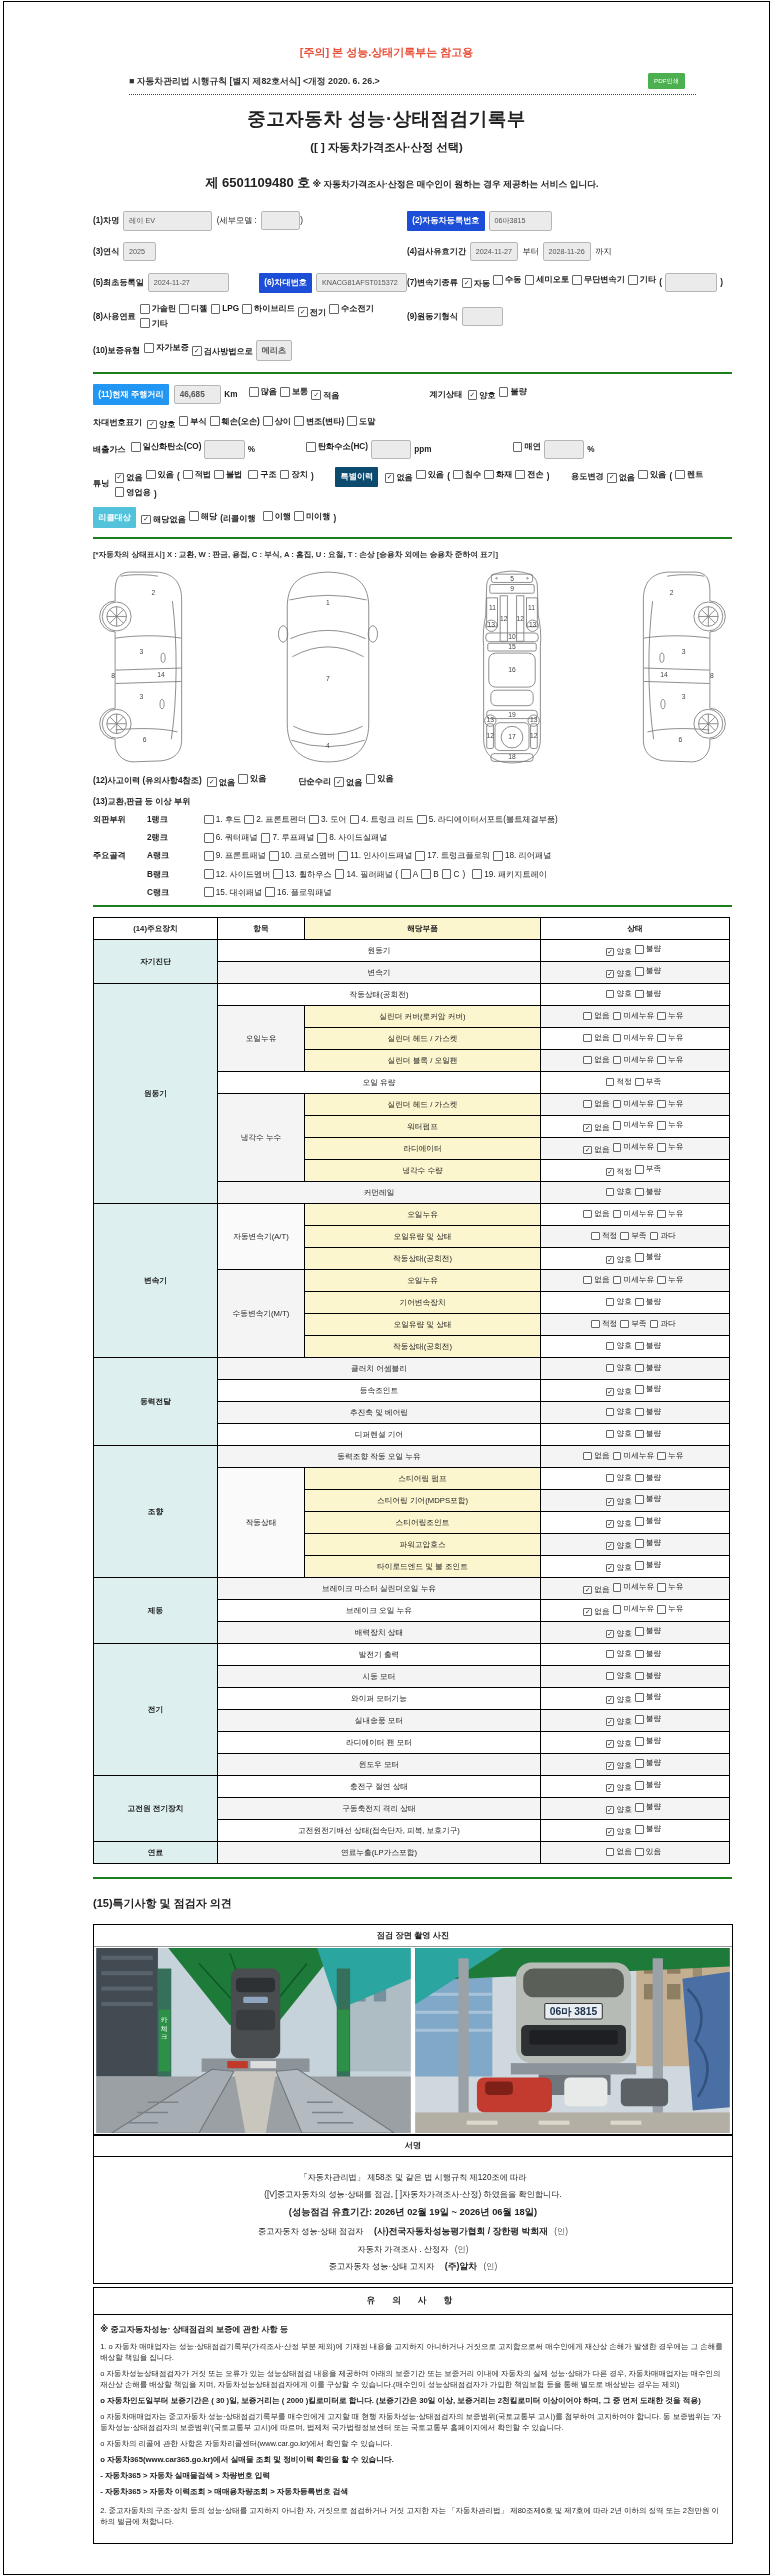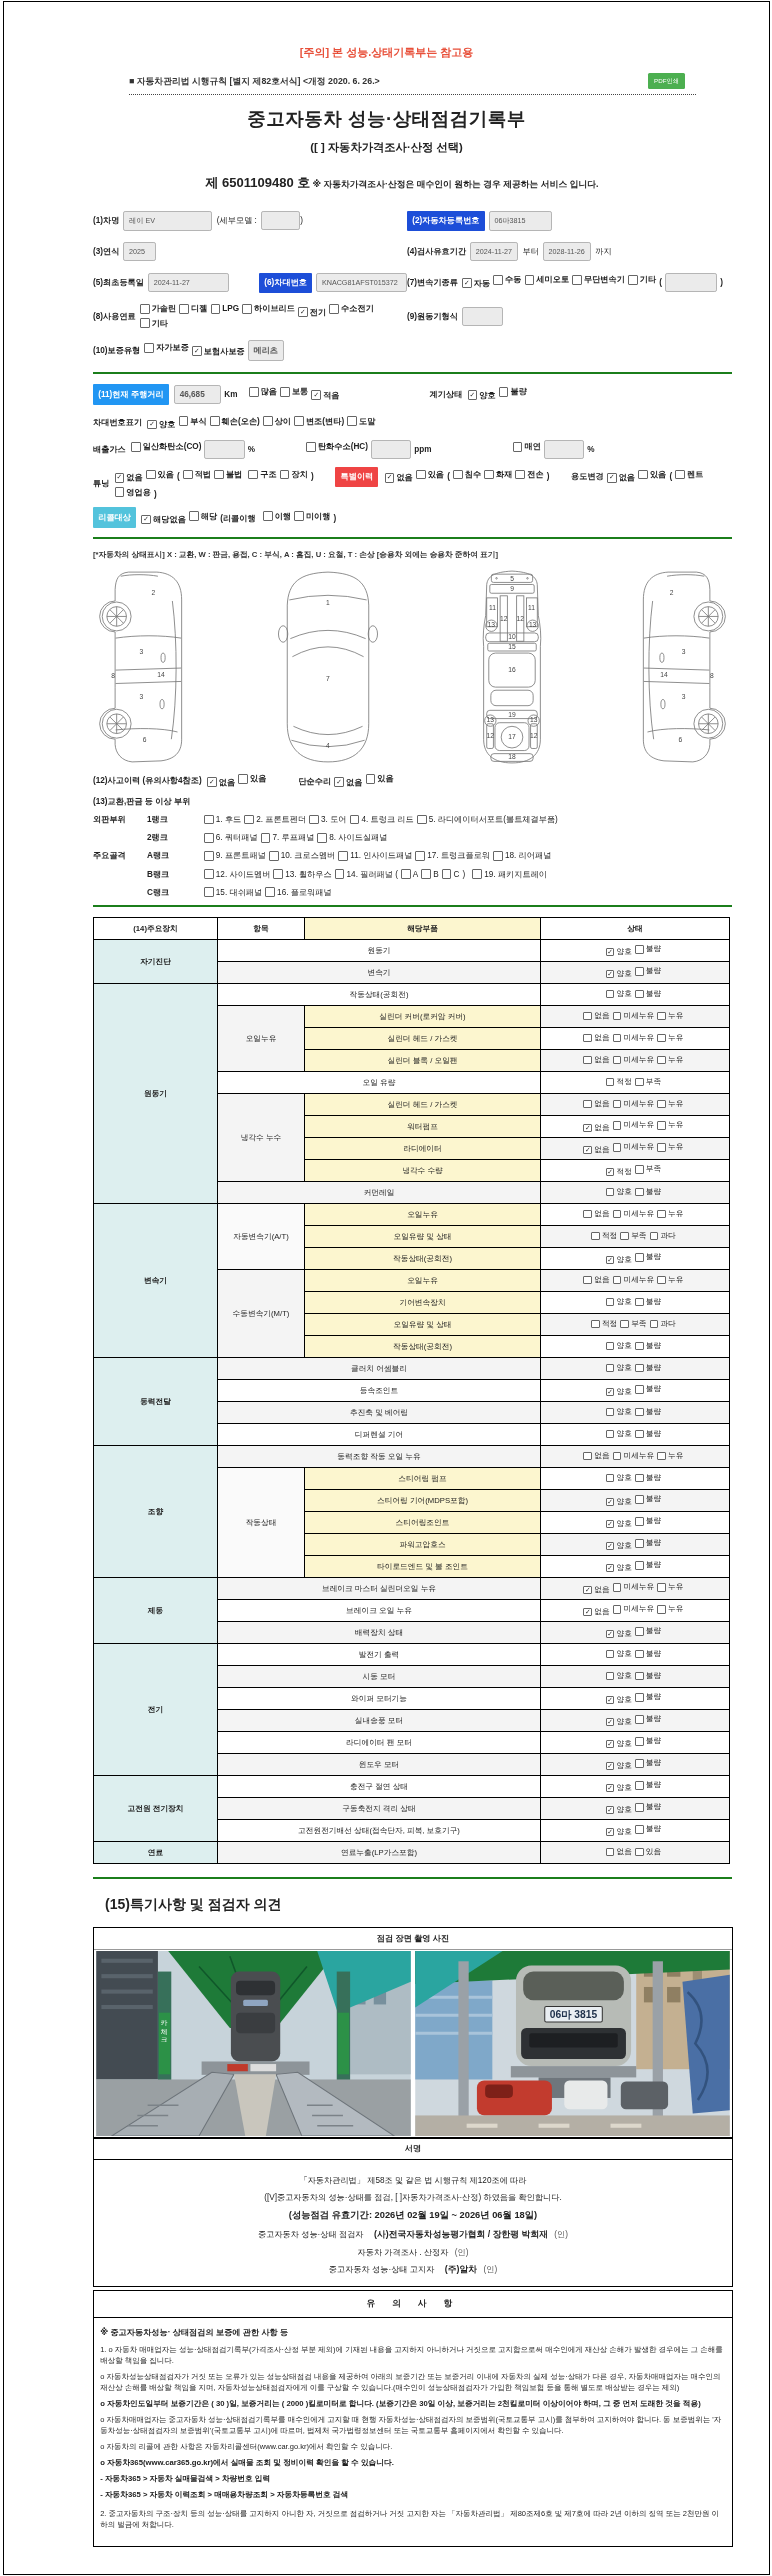--- a/index.html
+++ b/index.html
@@ -31,21 +31,21 @@
         padding:4.1px 4.6px;font-size:7.2px;color:#555;min-height:8.8px;vertical-align:middle;
         white-space:nowrap;overflow:hidden;}
   .tk{display:inline-flex;align-items:center;margin-right:3.1px;font-size:8.2px;font-weight:bold;}
   .tk.tx{font-weight:bold;}
   .cbw .cb{width:7.7px;height:7.7px;border:1px solid #666;background:#fff;display:inline-flex;
            align-items:center;justify-content:center;font-size:6.7px;line-height:1;color:#111;
            margin-right:2.1px;border-radius:1px;}
   .cbw .cb.on{color:#111;}
   .cbl{white-space:nowrap;}
   .gap{display:inline-block;}
-  .badge-cyan{background:#ef4444;color:#fff;font-weight:bold;padding:4.1px 5.2px;border-radius:1px;font-size:8.2px;}
+  .badge-cyan{background:#0c4a6e;color:#fff;font-weight:bold;padding:4.1px 5.2px;border-radius:1px;font-size:8.2px;}
 
   .divider{width:639px;border-bottom:2.1px solid #1b7e1b;margin-top:7.2px;}
 
   
   .odo{margin-top:10.3px;}
   .odo-line{display:flex;align-items:center;margin-bottom:8.2px;min-height:18.5px;}
   .odo-lbl{font-size:8.2px;font-weight:bold;margin-right:5.2px;white-space:nowrap;}
   .odo-lbl.blue{background:#2196F3;color:#fff;padding:5.2px 5.2px;border-radius:1px;}
   .odo-lbl.cyan{background:#53c3dc;color:#fff;padding:5.2px 5.2px;border-radius:1px;}
 
@@ -70,21 +70,21 @@
   td.group{background:#ddefef;vertical-align:top;padding-top:6.7px;font-weight:bold;}
   td.item{background:#fafafa;vertical-align:top;padding-top:6.7px;}
   td.part{background:#fcf6cf;}
   th.part-h{background:#fcf6cf;font-weight:bold;}
   tr.alt td.stat,tr.alt td.pm,tr.alt td.item{background:#f4f4f4;}
   td.stat .tk,td.pm,td.part{font-weight:normal;}
   td.stat .tk{font-weight:normal;font-size:7.7px;}
   td.stat .cbw .cb{width:6.7px;height:6.7px;border-width:0.8px;}
 
   
-  .op-title{font-size:14px;font-weight:bold;margin-top:17.5px;margin-left:12px;}
+  .op-title{font-size:11px;font-weight:bold;margin-top:17.5px;}
   .op-box{margin-top:6.2px;background:#efefef;border:0.5px solid #ccc;border-radius:3.1px;
           padding:8.2px 7.2px 17.5px 7.2px;font-size:7.2px;color:#666;width:637px;box-sizing:border-box;}
 
   
   .photo-box{margin-top:12.4px;width:640px;border:1.5px solid #000;box-sizing:border-box;}
   .photo-title{text-align:center;font-size:8.2px;font-weight:bold;padding:5.2px 0;border-bottom:1px solid #999;}
   .photo-row{display:flex;gap:3.1px;background:#fff;padding:1.5px;}
   .photo{flex:1;height:185px;overflow:hidden;}
 
   
@@ -209,21 +209,21 @@
       </div>
     </div>
     <div class="frow">
       <div class="fcell">
         <span class="flbl">(10)보증유형</span>
         <span class="toks"><span class="tk cbw">
               <span class="cb"></span>
               <span class="cbl">자가보증</span>
             </span><span class="tk cbw">
               <span class="cb on">✓</span>
-              <span class="cbl">보험사보증</span>
+              <span class="cbl">검사방법으로</span>
             </span><span class="tk ibox" style="width: 25px;">메리츠</span></span>
       </div>
     </div>
   </div>
 
   <div class="divider"></div>
 
   <div class="odo" id="odo">
       <div class="odo-line">
         <span class="odo-lbl blue">(11)현재 주행거리</span>

